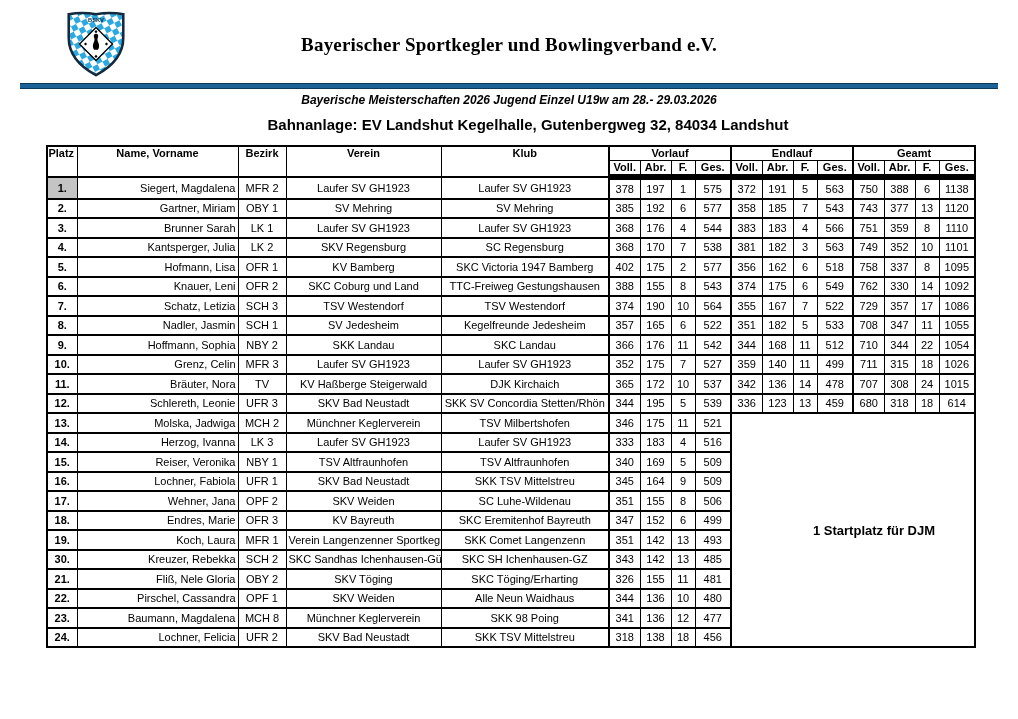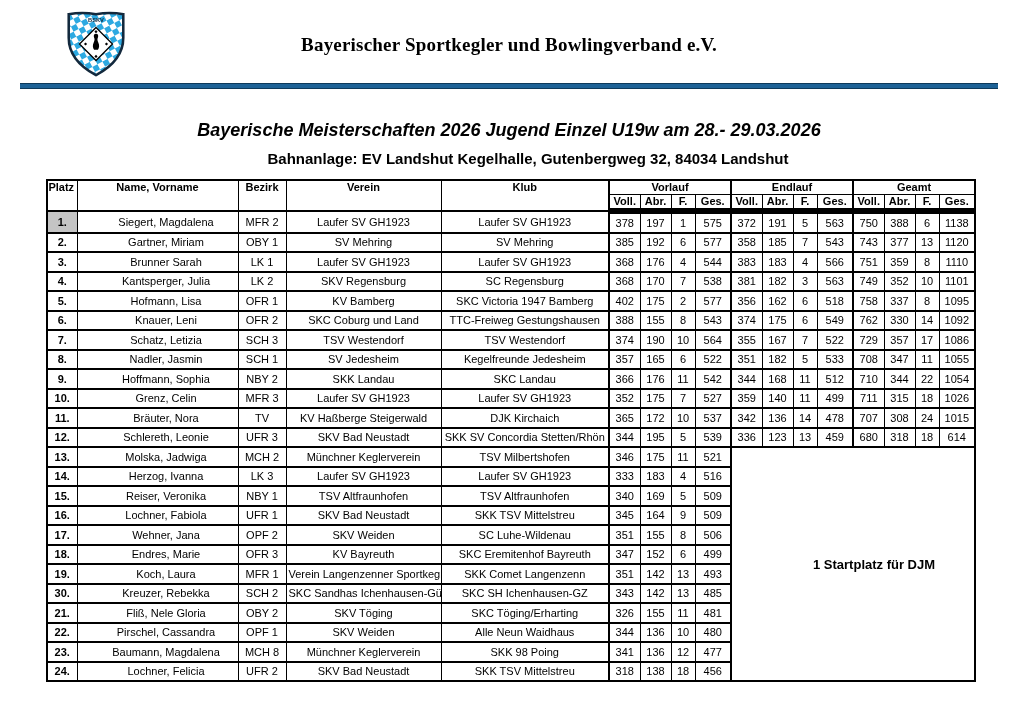--- a/index.html
+++ b/index.html
@@ -11,22 +11,22 @@
   .logo{position:absolute;left:64px;top:11px;width:64px;height:66px;}
   .org-title{
     margin:0;padding-top:34px;text-align:center;
     font-size:19px;font-weight:bold;letter-spacing:.2px;font-family:Liberation Serif, serif;
   }
   .rule{
     margin:3px 20px 0 20px;height:4px;background:#1d6296;
     border-top:1px solid #0e3a5a;border-bottom:1px solid #0e3a5a;
   }
   .event-title{
-    margin:31px 0 0 0;text-align:center;
-    font-size:18px;font-weight:bold;font-style:italic;
+    margin:4px 0 0 0;text-align:center;
+    font-size:12px;font-weight:bold;font-style:italic;
   }
   .venue{
     margin:9px 0 0 0;text-align:center;
     font-size:15px;font-weight:bold;padding-left:38px;
   }
   table.results{
     margin:12px 0 0 46px;border-collapse:collapse;table-layout:fixed;
     width:928px;border:2px solid #000;
   }
   .results th,.results td{
@@ -34,21 +34,21 @@
     font-size:11px;
   }
   .results thead th{font-weight:bold;height:13px;line-height:13px;text-align:center;}
   .results thead tr.toprow th{vertical-align:top;text-align:center;}
   .results thead th.platz-h{text-align:left;padding-left:0;}
   .results thead tr.subrow th{border-bottom:6px solid #000000;}
   .results tbody td{height:17.5px;text-align:center;vertical-align:middle;}
   .results tbody td{border-top:2px solid #000;border-bottom:2px solid #000;}
   .results td.platz{font-weight:bold;text-align:center;}
   .results td.platz.hl{background:#c4c4c4;}
-  .results td.name{text-align:center;padding-left:19px;}
+  .results td.name{text-align:right;padding-left:19px;}
   .results td.ges{font-weight:normal;}
   .results .gb{border-left:2px solid #000 !important;}
   .results td.note{
     font-weight:bold;font-size:13px;text-align:center;vertical-align:middle;
     border:2px solid #000;
     padding-left:44px;
   }
 </style>
 </head>
 <body>

